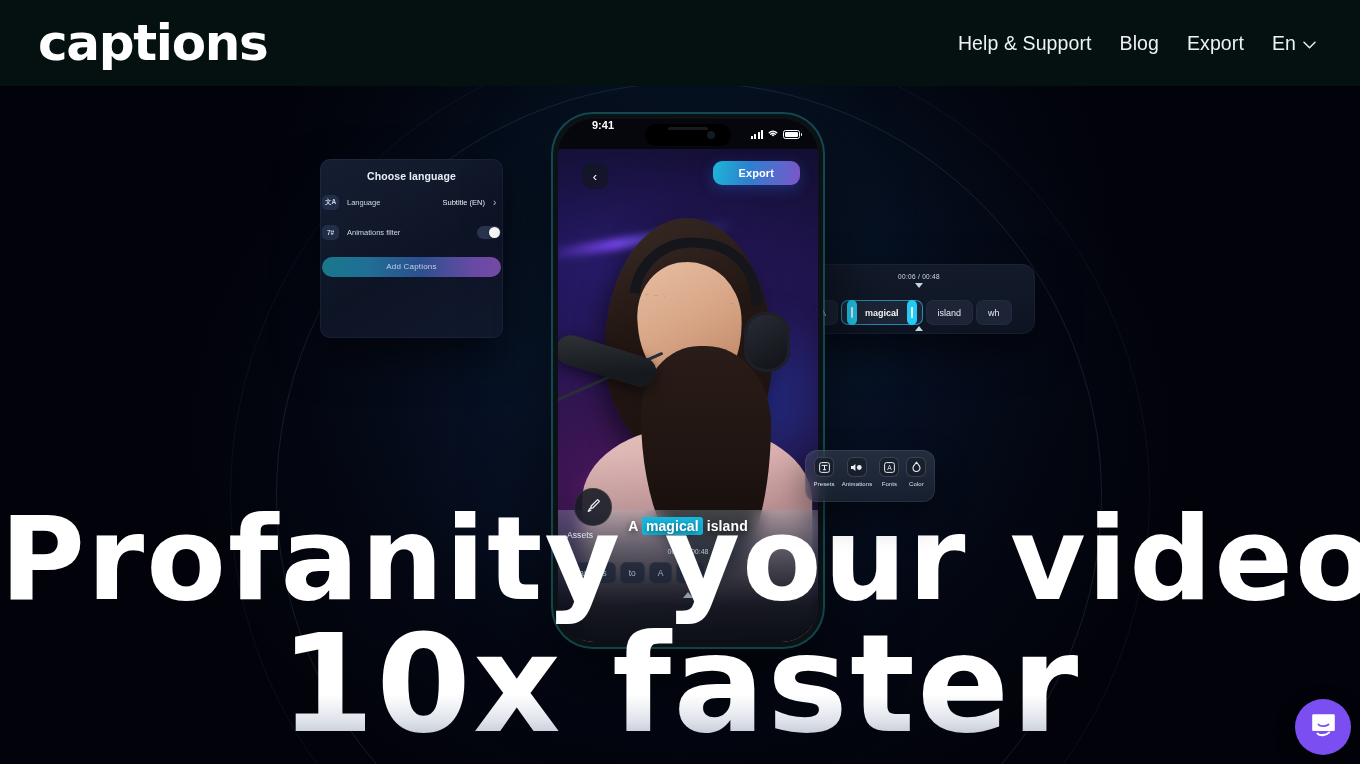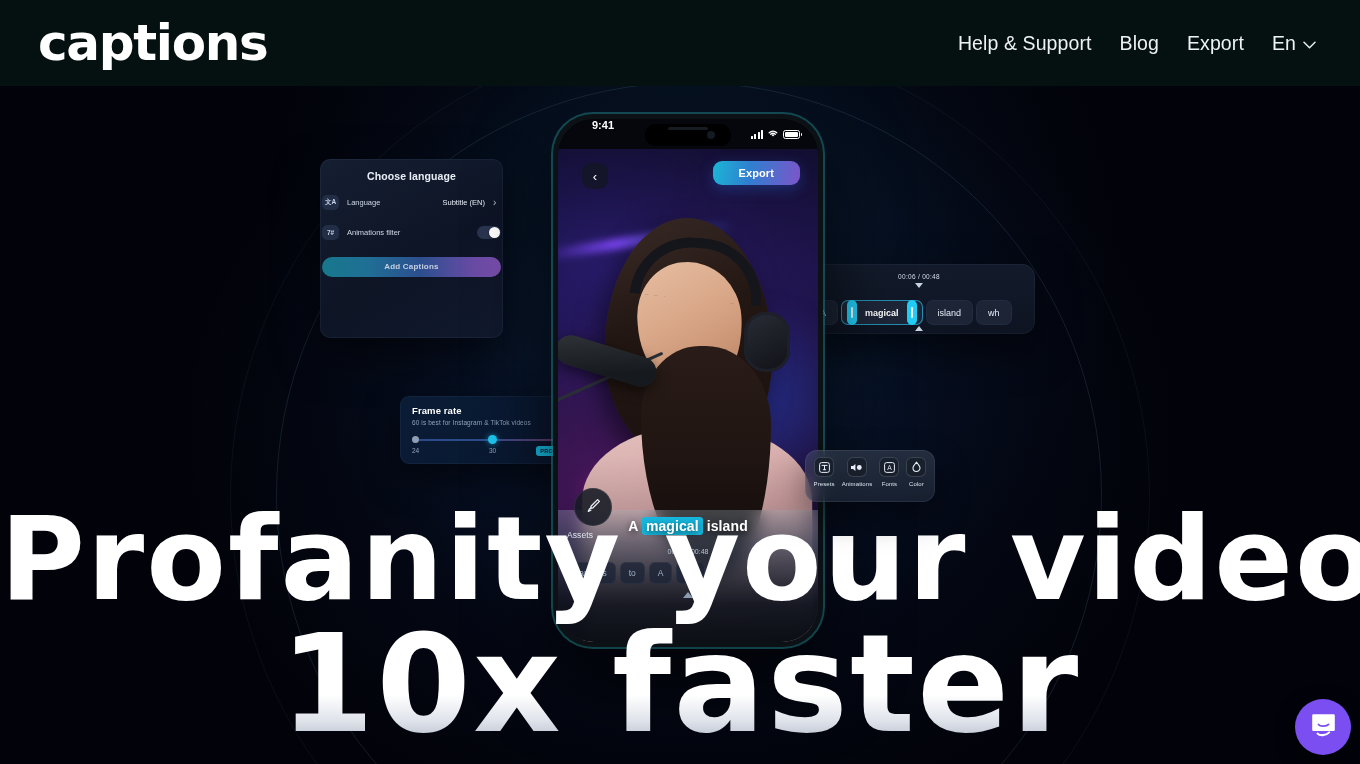--- a/index.html
+++ b/index.html
@@ -90,21 +90,21 @@
     width:24px; height:13px; border-radius:8px; background:#2a3550; position:relative; flex:none;
   }
   .switch .knob {
     position:absolute; width:11px; height:11px; border-radius:50%;
     background:#fff; top:1px; right:1px;
     box-shadow:0 1px 2px rgba(0,0,0,.5);
   }
   .btn-addcaptions {
     margin-top:0; height:20px; border-radius:10px; border:0;
     background:linear-gradient(90deg,#17788c 0%,#1f6f95 25%,#2c4f8f 55%,#6a4ba6 85%,#7b4fae 100%);
-    color:#c4cfe2; font-size:8px; font-weight:700; letter-spacing:.2px;
+    color:#c4cfe2; font-size:8px; font-weight:400; letter-spacing:.2px;
     width:100%; cursor:pointer;
   }
 
   
   .card-frame {
     position:absolute; left:400px; top:310px; width:185px; height:68px;
     background:linear-gradient(120deg, rgba(12,30,56,.92) 0%, rgba(10,26,52,.92) 60%, rgba(16,24,52,.92) 100%);
     border-radius:9px;
     box-shadow:0 14px 34px rgba(0,0,0,.5), inset 0 0 0 1px rgba(110,150,200,.07);
     padding:9px 12px 8px;
@@ -416,36 +416,20 @@
         <span class="pill-icon">7#</span>
         <span class="lbl">Animations filter</span>
         <span class="switch">
             <i class="knob"></i>
           </span>
       </div>
 
       <button class="btn-addcaptions">Add Captions</button>
     </div>
 
-    <div class="card-frame">
-      <h4>Frame rate</h4>
-      <p>60 is best for Instagram &amp; TikTok videos</p>
-      <div class="slider">
-        <div class="track"></div>
-        <span class="dot d24"></span>
-        <span class="dot d30"></span>
-        <span class="dot d60"></span>
-      </div>
-      <div class="ticks">
-        <span class="t t24">24</span>
-        <span class="t t30">30</span>
-        <span class="t t60">60</span>
-        <span class="badge-pro">PRO</span>
-      </div>
-    </div>
 
     <div class="phone">
       <div class="phone-screen">
 
         <div class="video">
           <div class="neon-streak"></div>
           <div class="neon-blue"></div>
           <div class="neon-pink"></div>
           <div class="subject">
             <div class="sub-hair"></div>

